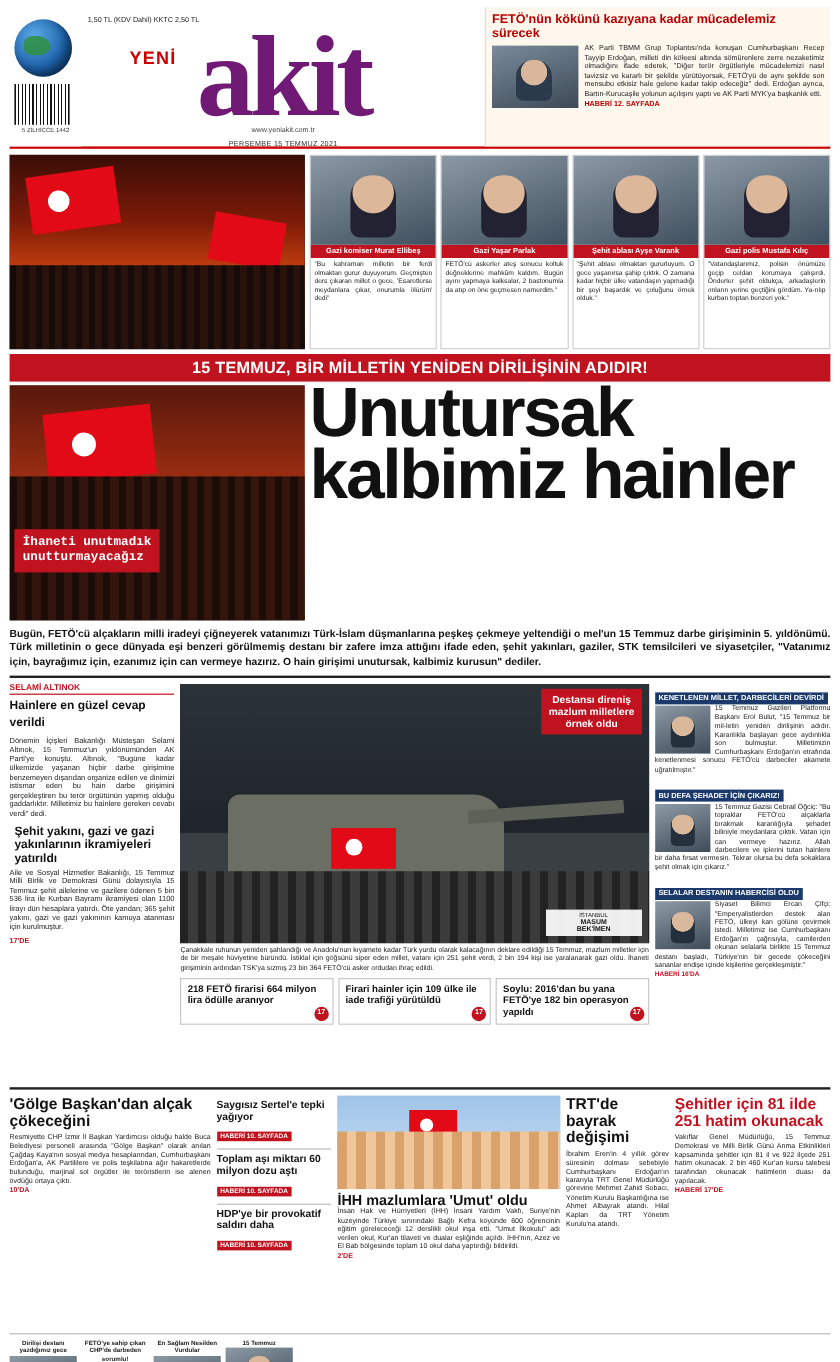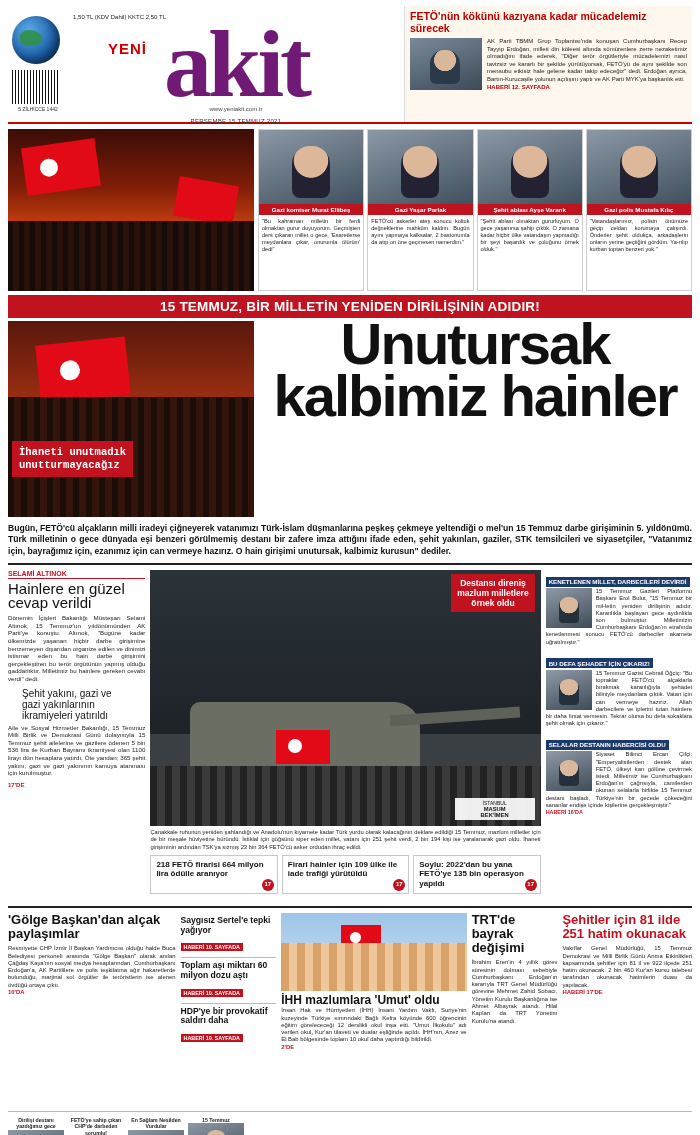--- a/index.html
+++ b/index.html
@@ -77,39 +77,39 @@
      background:linear-gradient(180deg,#59180c,#a33012 45%,#2a120b 100%);}
   .hero-photo .c{position:absolute;left:0;right:0;bottom:0;height:120px;
      background:repeating-linear-gradient(90deg,#1b0c08 0 6px,#33150d 6px 13px);}
   .hero-photo .fl{position:absolute;left:30px;top:20px;width:90px;height:58px;background:#e30a17;transform:rotate(-6deg);}
   .hero-photo .fl:after{content:"";position:absolute;left:22px;top:18px;width:20px;height:20px;border-radius:50%;
      box-shadow:7px 0 0 0 #e30a17;background:#fff;}
   .hero-badge{ position:absolute; left:4px; top:120px; background:#c1121f; color:#fff;
      font-weight:bold; font-size:10.5px; line-height:13px; padding:5px 7px;font-family:Liberation Mono, monospace;}
   .hero-text { position:absolute; left:250px; top:-6px; right:0;
      font-family:"Liberation Sans", sans-serif; font-weight:bold; color:#111;
-     font-size:58px; line-height:58px; letter-spacing:-2px; text-align:center;}
+     font-size:58px; line-height:58px; letter-spacing:-2px; text-align:left;}
   .hero-text .l2{ display:block; margin-top:-6px;}
 
   .deck { margin-top:6px; font-size:8.6px; line-height:11.4px; text-align:justify; color:#111;
      border-bottom:2px solid #222; padding-bottom:6px; font-weight:bold;}
 
   
   .body3 { display:flex; gap:5px; margin-top:5px; height: 330px;}
   .col-l { width: 138px; }
   .col-c { width: 392px; position:relative;}
   .col-r { width: 147px; }
 
   .kicker{ color:#c1121f; font-size:7px; font-weight:bold; border-bottom:1px solid #c1121f; padding-bottom:1px;}
-  .headl { font-size:15px; line-height:14px; font-weight:normal; margin:3px 0 4px;}
+  .headl { font-size:10px; line-height:14px; font-weight:bold; margin:3px 0 4px;}
   .bullet { font-size:6.2px; line-height:7.6px; text-align:justify; color:#222; margin-bottom:5px;}
   .tag { color:#c1121f; font-weight:bold;}
-  .subhead{ font-size:10px; line-height:11px; font-weight:normal; margin:4px 14px 3px;}
-
-  .tankphoto{ position:relative; height: 256px; background:linear-gradient(180deg,#2b3238,#151a1e); overflow:hidden;}
+  .subhead{ font-size:10px; line-height:11px; font-weight:bold; margin:4px 4px 3px;}
+
+  .tankphoto{ position:relative; height: 216px; background:linear-gradient(180deg,#2b3238,#151a1e); overflow:hidden;}
   .tankphoto .grd{position:absolute;left:0;right:0;bottom:0;height:92px;background:#3a3f44;}
   .tankphoto .tank{position:absolute;left:40px;bottom:54px;width:230px;height:70px;background:#6b6f63;border-radius:10px 26px 6px 6px;}
   .tankphoto .barrel{position:absolute;left:240px;bottom:104px;width:130px;height:11px;background:#5d6157;transform:rotate(-4deg);}
   .tankphoto .people{position:absolute;left:0;right:0;bottom:0;height:60px;
      background:repeating-linear-gradient(90deg,#222 0 7px,#3b3b3b 7px 15px);}
   .tankphoto .tflag{position:absolute;left:126px;bottom:62px;width:54px;height:34px;background:#e30a17;}
   .tankphoto .tflag:after{content:"";position:absolute;left:12px;top:9px;width:14px;height:14px;border-radius:50%;
      box-shadow:5px 0 0 0 #e30a17;background:#fff;}
   .redbox{ position:absolute; right:6px; top:4px; background:#c1121f; color:#fff; font-weight:bold;
      font-size:8.5px; line-height:10px; padding:4px 6px; text-align:center;}
@@ -267,21 +267,21 @@
       <div class="three-notes">
         <div class="note">
           <span>218 FETÖ firarisi 664 milyon lira ödülle aranıyor</span>
           <span class="n17">17</span>
         </div>
         <div class="note">
           <span>Firari hainler için 109 ülke ile iade trafiği yürütüldü</span>
           <span class="n17">17</span>
         </div>
         <div class="note">
-          <span>Soylu: 2022'dan bu yana FETÖ'ye 135 bin operasyon yapıldı</span>
+          <span>Soylu: 2016'dan bu yana FETÖ'ye 182 bin operasyon yapıldı</span>
           <span class="n17">17</span>
         </div>
       </div>
     </div>
 
     <div class="col-r">
       <div class="r-item">
         <div class="r-kicker">KENETLENEN MİLLET, DARBECİLERİ DEVİRDİ</div>
         <div class="r-photo"></div>
         <div class="r-body">15 Temmuz Gazileri Platformu Başkanı Erol Bulut, "15 Temmuz bir mil-letin yeniden dirilişinin adıdır. Karanlıkla başlayan gece aydınlıkla son bulmuştur. Milletimizin Cumhurbaşkanı Erdoğan'ın etrafında kenetlenmesi sonucu FETÖ'cü darbeciler akamete uğratılmıştır."</div>
@@ -295,21 +295,21 @@
         <div class="r-kicker">SELALAR DESTANIN HABERCİSİ OLDU</div>
         <div class="r-photo"></div>
         <div class="r-body">Siyaset Bilimci Ercan Çifçi: "Emperyalistlerden destek alan FETÖ, ülkeyi kan gölüne çevirmek istedi. Milletimiz ise Cumhurbaşkanı Erdoğan'ın çağrısıyla, camilerden okunan selalarla birlikte 15 Temmuz destanı başladı, Türkiye'nin bir gecede çökeceğini sananlar endişe içinde kişilerine gerçekleşmiştir."</div>
         <div class="tag" style="font-size:5.4px;">HABERİ 16'DA</div>
       </div>
     </div>
   </div>
 
   <div class="bottom">
     <div class="b1">
-      <div class="b-head">'Gölge Başkan'dan alçak paylaşımlar</div>
+      <div class="b-head">'Gölge Başkan'dan alçak çökeceğini</div>
       <div class="b-body">Resmiyette CHP İzmir İl Başkan Yardımcısı olduğu halde Buca Belediyesi personeli arasında "Gölge Başkan" olarak anılan Çağdaş Kaya'nın sosyal medya hesaplarından, Cumhurbaşkanı Erdoğan'a, AK Partililere ve polis teşkilatına ağır hakaretlerde bulunduğu, marjinal sol örgütler ile teröristlerin ise alenen övdüğü ortaya çıktı.</div>
       <div class="b-ref">10'DA</div>
     </div>
 
     <div class="b2">
       <div class="mini" style="border-top:none;margin-top:0;">
         <h4>Saygısız Sertel'e tepki yağıyor</h4>
         <span class="pg">HABERİ 10. SAYFADA</span>
       </div>
       <div class="mini">

